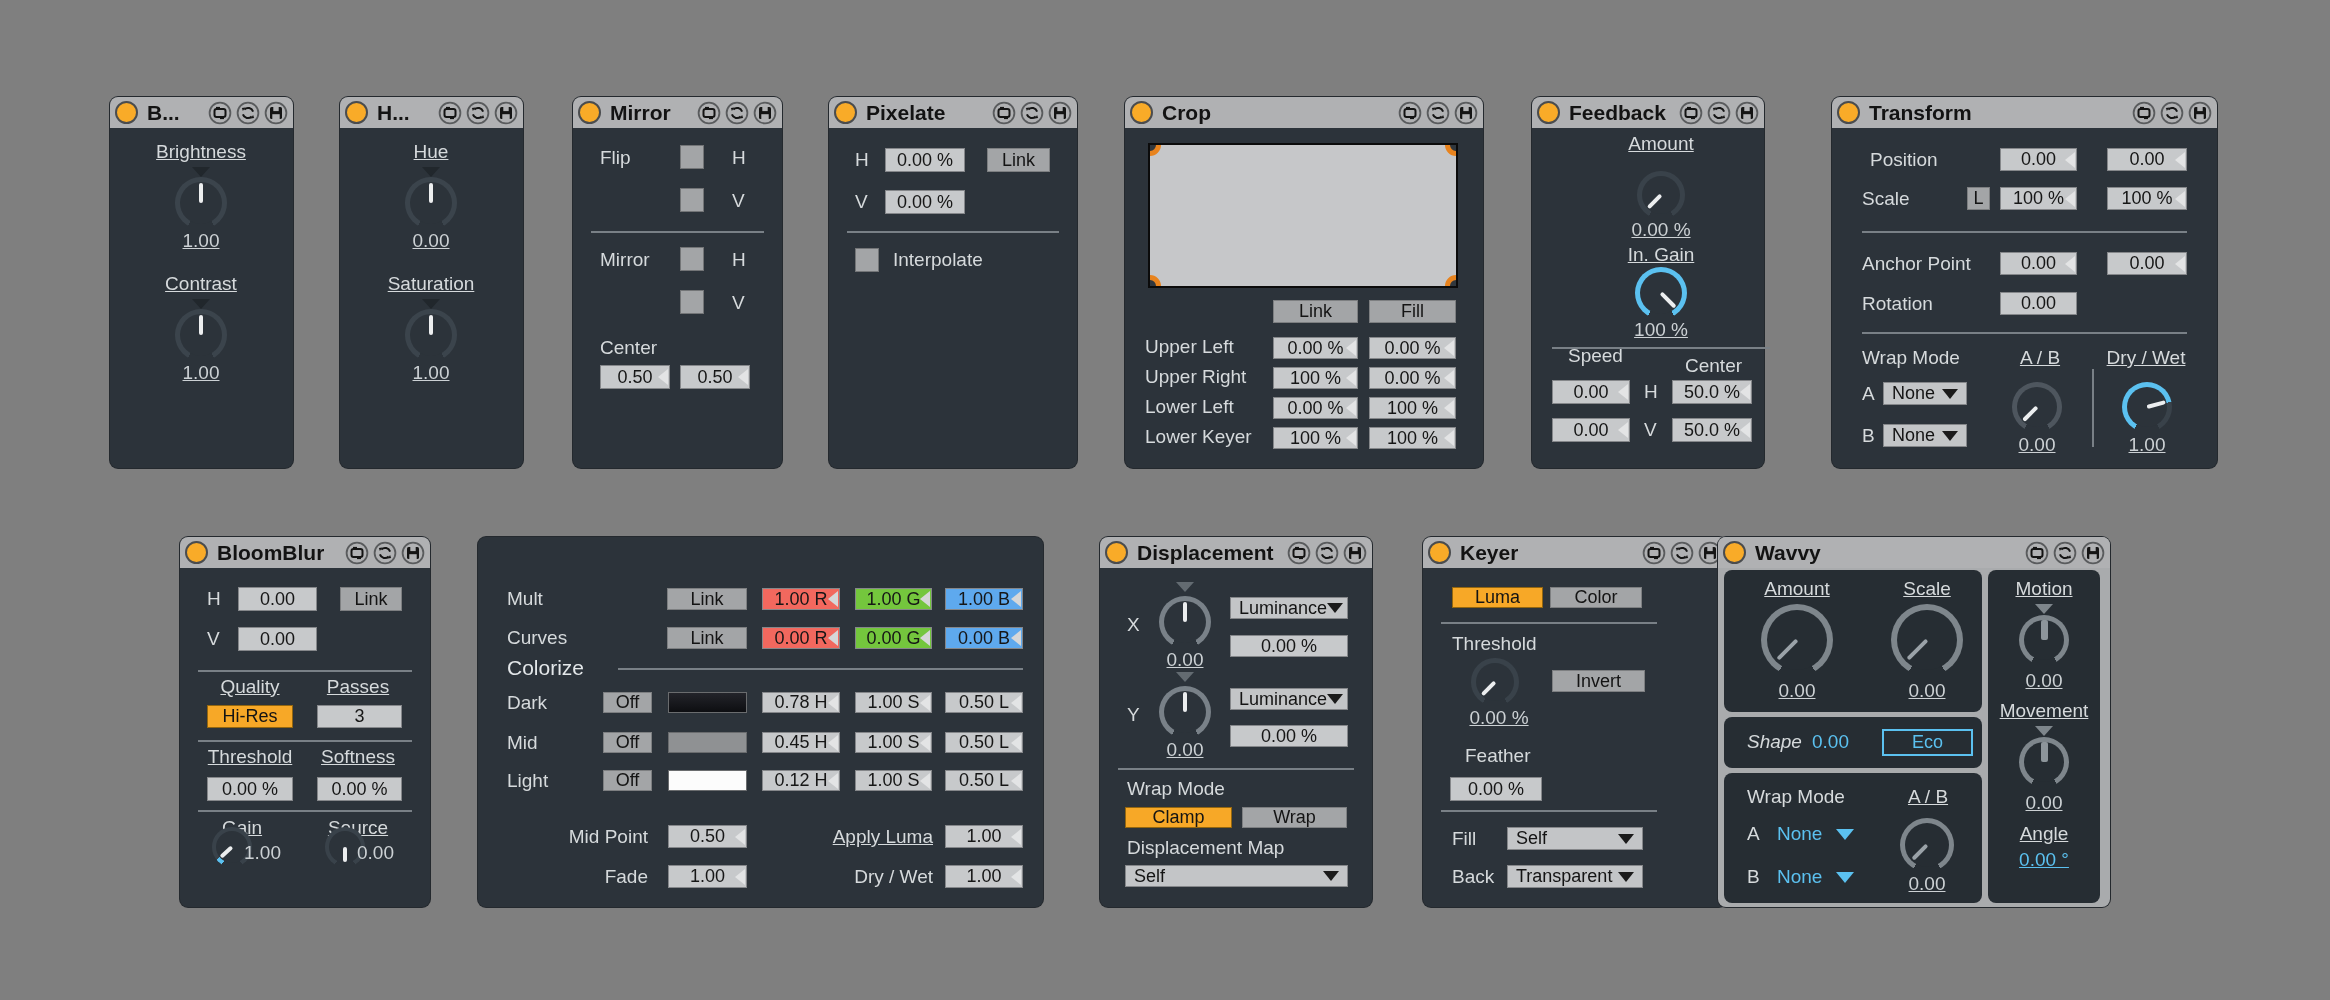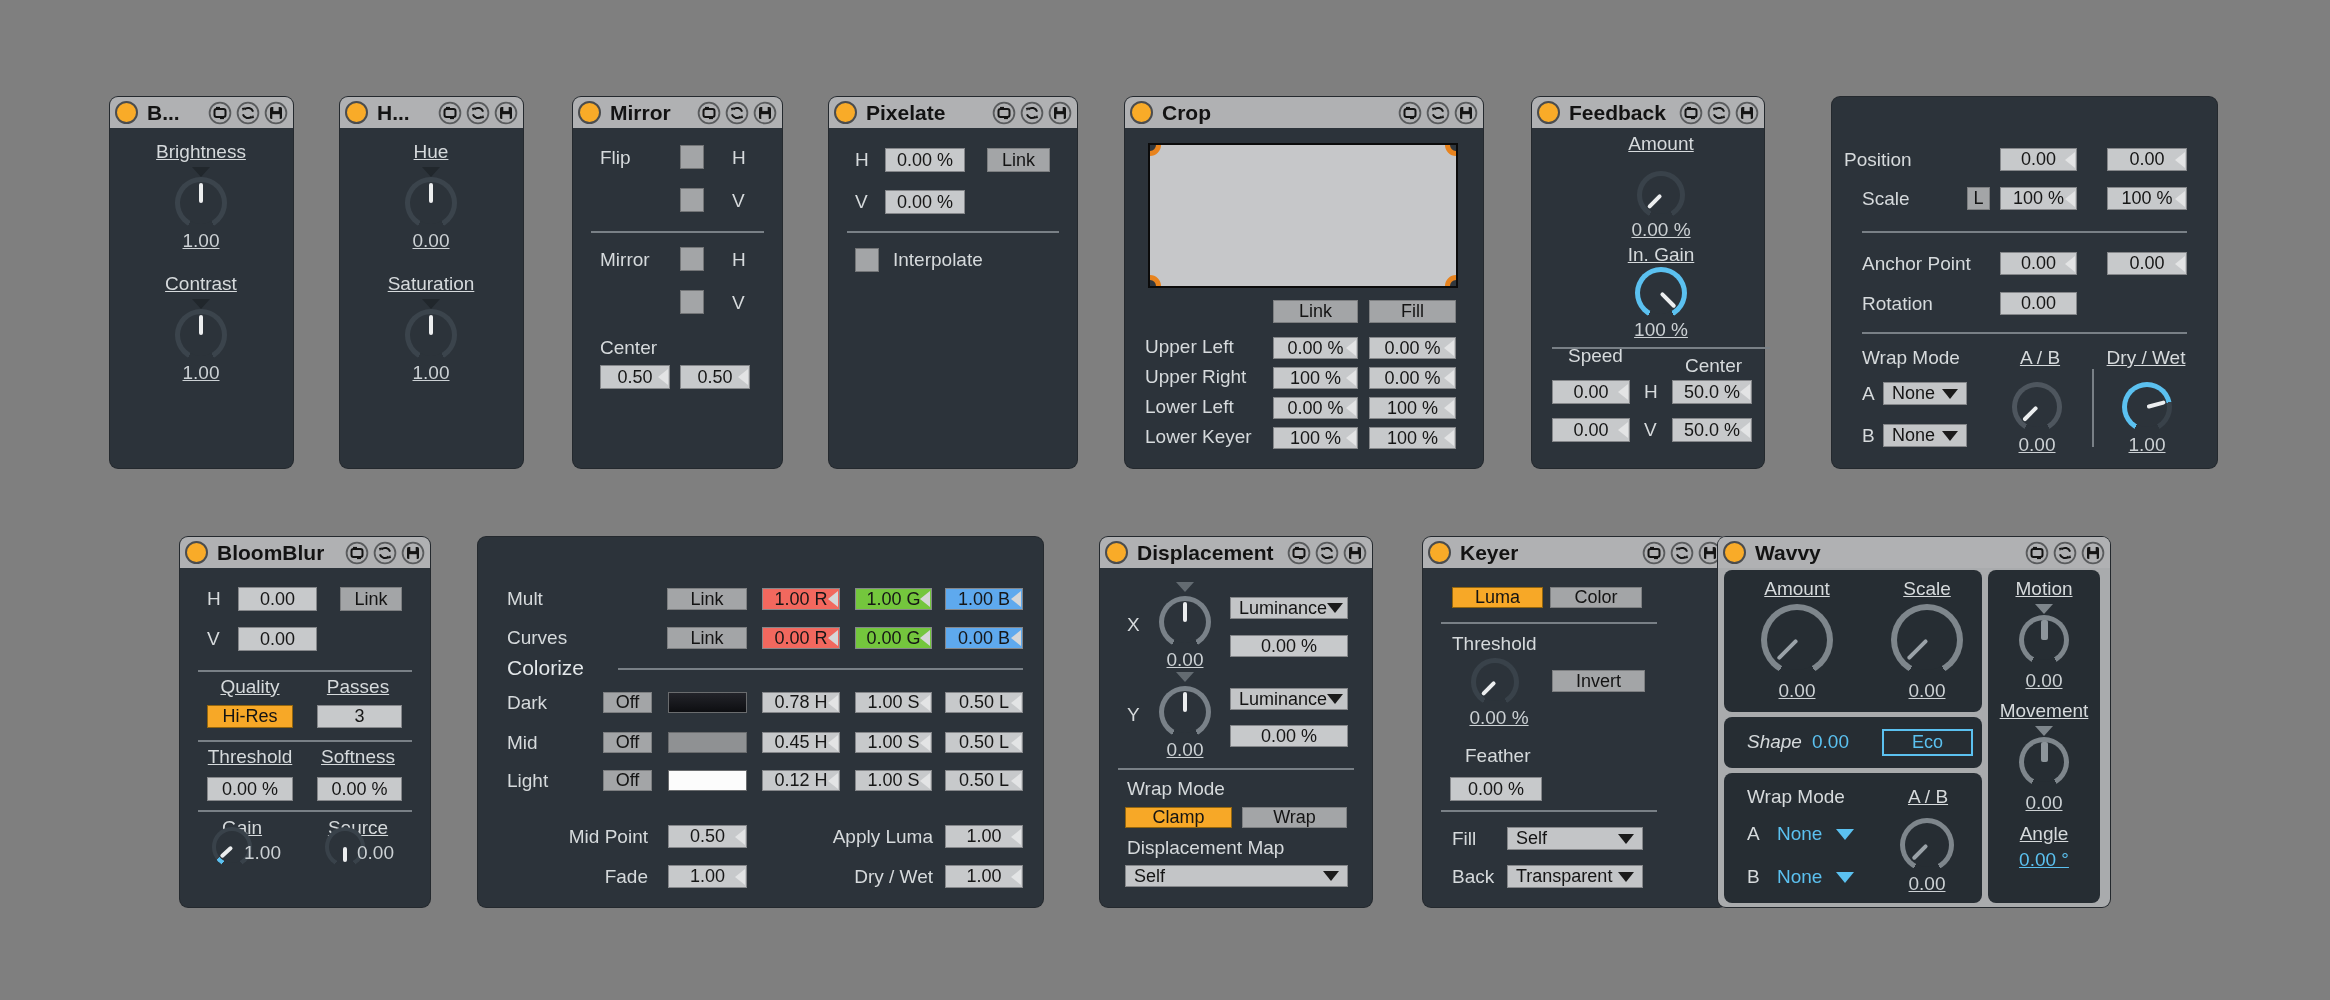--- a/index.html
+++ b/index.html
@@ -351,21 +351,36 @@
         <i class="tri"></i>
       </div>
   <div class="lb" style="left:112px;top:322px;">V</div>
   <div class="nb" style="left:140px;top:321px;width:80px;height:24px;">
         <span>50.0 %</span>
         <i class="tri"></i>
       </div>
 </div>
 
 <div class="dev" style="left:1832px;top:97px;width:385px;height:371px;">
-  <div class="lb" style="left:12px;top:52px;">Position</div>
+  <div class="hdr">
+    <div class="pwr"></div>
+    <div class="ttl">Transform</div>
+    <div class="hics">
+      <svg class="hic" viewBox="0 0 24 24">
+            <use href="#ic-map"></use>
+          </svg>
+      <svg class="hic" viewBox="0 0 24 24">
+            <use href="#ic-swap"></use>
+          </svg>
+      <svg class="hic" viewBox="0 0 24 24">
+            <use href="#ic-save"></use>
+          </svg>
+    </div>
+  </div>
+  <div class="lb" style="left:38px;top:52px;">Position</div>
   <div class="nb" style="left:168px;top:51px;width:77px;height:23px;">
         <span>0.00</span>
         <i class="tri"></i>
       </div>
   <div class="nb" style="left:275px;top:51px;width:80px;height:23px;">
         <span>0.00</span>
         <i class="tri"></i>
       </div>
   <div class="lb" style="left:30px;top:91px;">Scale</div>
   <div class="bt" style="left:135px;top:90px;width:23px;height:23px;">
@@ -577,21 +592,21 @@
   <div class="lb rta" style="left:170px;top:289px;">Mid Point</div>
   <div class="nb" style="left:190px;top:288px;width:79px;height:23px;">
         <span>0.50</span>
         <i class="tri"></i>
       </div>
   <div class="lb rta" style="left:170px;top:329px;">Fade</div>
   <div class="nb" style="left:190px;top:328px;width:79px;height:23px;">
         <span>1.00</span>
         <i class="tri"></i>
       </div>
-  <div class="lb rta" style="left:455px;top:289px;">Apply Luma</div>
+  <div class="lb rta" style="left:455px;top:289px;text-decoration:underline;">Apply Luma</div>
   <div class="nb" style="left:467px;top:288px;width:78px;height:23px;">
         <span>1.00</span>
         <i class="tri"></i>
       </div>
   <div class="lb rta" style="left:455px;top:329px;">Dry / Wet</div>
   <div class="nb" style="left:467px;top:328px;width:78px;height:23px;">
         <span>1.00</span>
         <i class="tri"></i>
       </div>
 </div>

